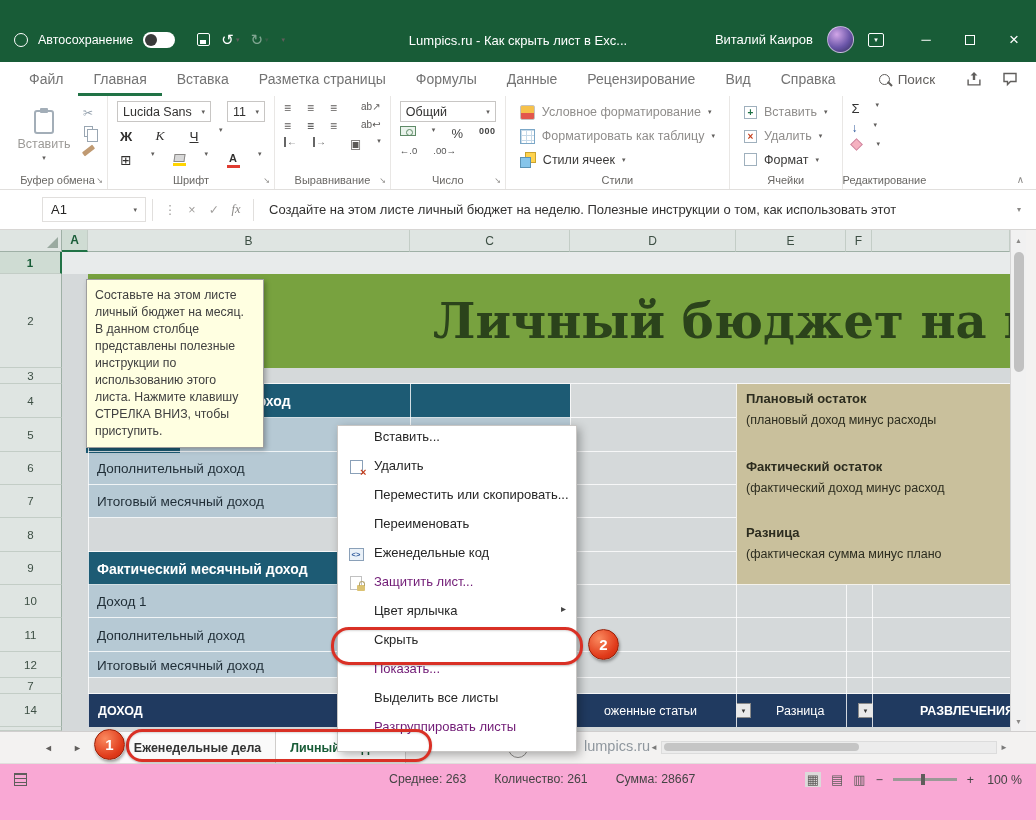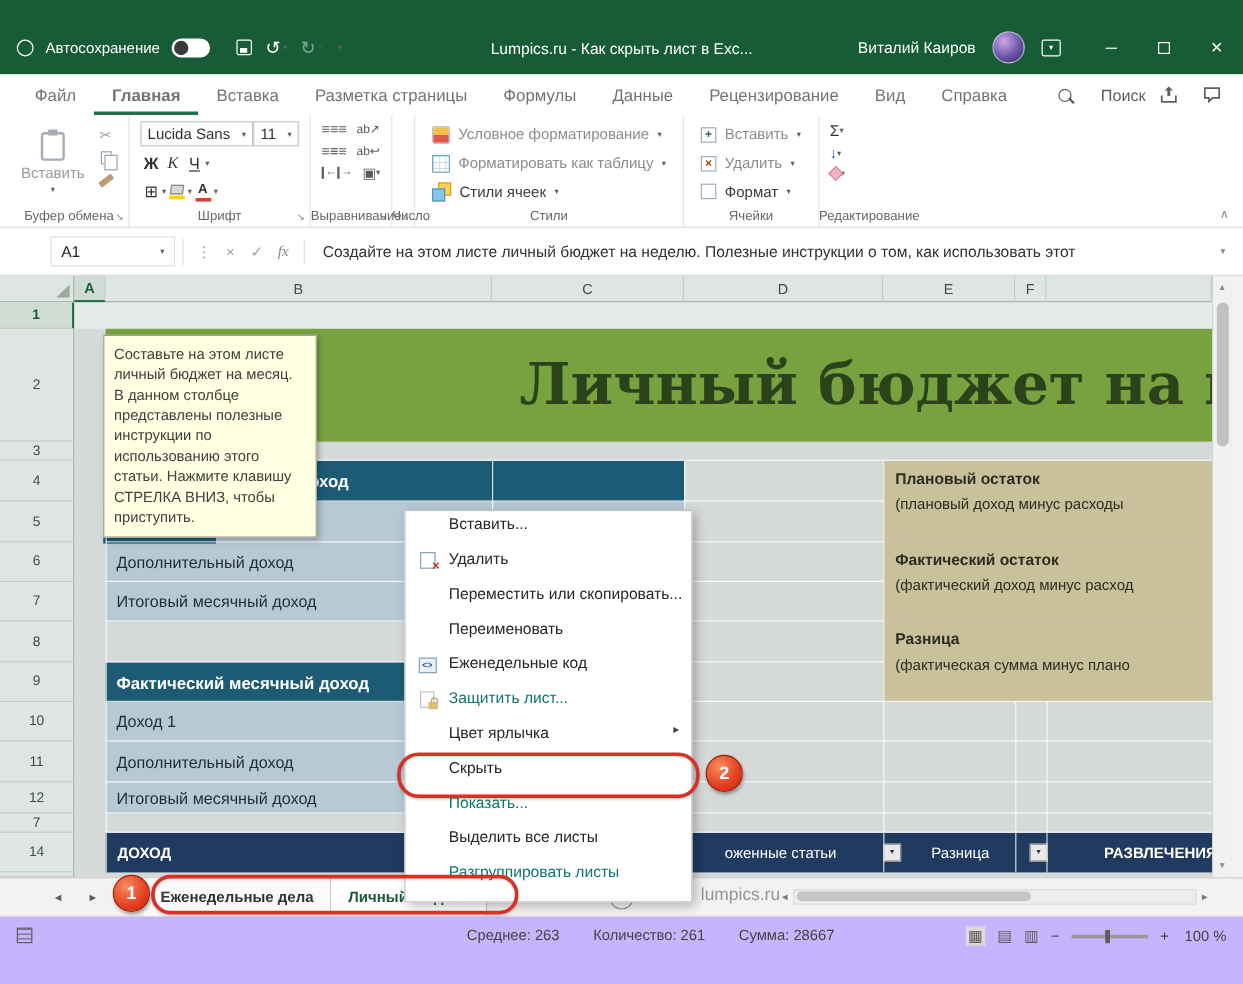--- a/index.html
+++ b/index.html
@@ -24,33 +24,33 @@
 .avatar{width:27px;height:27px;border-radius:50%;background:radial-gradient(circle at 35% 30%,#d2a6e8,#6a55a8 55%,#2d2a55);border:1px solid rgba(255,255,255,.55)}
 .rops{width:16px;height:14px;border:1.4px solid #fff;border-radius:2px;display:flex;align-items:center;justify-content:center;font-size:7px}
 .winbtns{display:flex;align-items:center;margin-left:6px}
 .wbtn{width:44px;height:38px;display:flex;align-items:center;justify-content:center;font-size:13px}
 .maxbox{width:10px;height:10px;border:1.3px solid #fff}
 .xbtn{font-size:17px}
 
 
 .tabsrow{position:absolute;top:62px;left:0;right:0;height:34px;background:#fff;display:flex;align-items:center;padding-left:14px}
 .rtab{padding:0 15px;height:100%;display:flex;align-items:center;font-size:14px;color:#737373}
-.rtab.active{font-weight:bold;box-shadow:inset 0 -3px 0 #217346}
-.search{display:flex;align-items:center;gap:24px;color:#605e5c;margin-left:28px;font-size:13.5px}
+.rtab.active{font-weight:normal;box-shadow:inset 0 -3px 0 #217346}
+.search{display:flex;align-items:center;gap:8px;color:#605e5c;margin-left:28px;font-size:13.5px}
 .mag{width:11px;height:11px;border:1.6px solid #605e5c;border-radius:50%;position:relative}
 .mag::after{content:"";position:absolute;width:6px;height:1.6px;background:#605e5c;transform:rotate(45deg);right:-4px;bottom:-1px}
 .tr-icons{margin-left:auto;display:flex;gap:20px;padding-right:18px}
 
 
 .ribbon{position:absolute;top:96px;left:0;right:0;height:94px;background:#fff;border-bottom:1px solid #e1dfdd;display:flex;padding-left:8px}
 .grp{position:relative;height:100%;padding:5px 9px 18px;display:flex;gap:7px;border-right:1px solid #e9e7e5}
 .grp-label{position:absolute;bottom:3px;left:0;right:0;text-align:center;font-size:11px;color:#696764;white-space:nowrap}
 .launcher{position:absolute;bottom:4px;right:4px;font-size:8px;color:#8a8886}
 .col{display:flex;flex-direction:column;gap:4px}
-.rrow{display:flex;align-items:center;gap:0}
+.rrow{display:flex;align-items:flex-start;gap:16px}
 .bigbtn{width:54px;display:flex;flex-direction:column;align-items:center;justify-content:center;gap:3px;color:#9c9a97;font-size:12.5px}
 .ic-clip{width:20px;height:24px;border:2px solid #a3aeb8;border-radius:3px;position:relative;background:#fff}
 .ic-clip::before{content:"";position:absolute;top:-4px;left:4px;width:8px;height:5px;background:#a3aeb8;border-radius:1px}
 .sm{width:20px;height:15px;display:flex;align-items:center;justify-content:center;font-size:12px;color:#93a0ad}
 .ic-copy{width:9px;height:11px;border:1.3px solid #99a6b2;background:#fff;position:relative}
 .ic-copy::after{content:"";position:absolute;left:2px;top:2px;width:9px;height:11px;border:1.3px solid #99a6b2;background:#fff}
 .ic-brush{width:13px;height:5px;background:#c09a72;border-radius:1px;transform:rotate(-38deg)}
 .select{height:21px;border:1px solid #c8c6c4;background:#fff;display:flex;align-items:center;justify-content:space-between;padding:0 5px;font-size:12.5px;color:#323130;gap:5px}
 .car{font-size:7px;color:#605e5c}
 .fbtn{min-width:18px;height:20px;display:flex;align-items:center;justify-content:center;font-size:13.5px;color:#323130}
@@ -140,36 +140,36 @@
 .stab.t1{background:#fafafa;color:#333}
 .stab.t2{background:#fff;color:#185c37}
 .newsheet{width:20px;height:20px;border:1px solid #8a8886;border-radius:50%;display:flex;align-items:center;justify-content:center;color:#605e5c;font-size:13px;align-self:center;margin-left:102px}
 .watermark{position:absolute;left:584px;top:738px;font-size:14.5px;color:#8f979e;z-index:5}
 .hscroll{position:absolute;left:648px;top:736px;width:362px;height:22px;display:flex;align-items:center;gap:3px;padding:0 2px;z-index:4}
 .hs-btn{font-size:8px;color:#7a7a7a}
 .htrack{flex:1;height:13px;background:#ececec;border:1px solid #dcdcdc;position:relative}
 .hthumb{position:absolute;left:2px;top:1.5px;width:195px;height:8px;background:#c5c5c5;border-radius:4px}
 
 
-.statusbar{position:absolute;top:763px;left:0;right:0;height:57px;background:#c4b5fd;border-top:1px solid #e1dfdd;display:flex;align-items:flex-start;padding:8px 14px 0;font-size:12.3px;color:#444}
+.statusbar{position:absolute;top:763px;left:0;right:0;height:57px;background:#f9a8d4;border-top:1px solid #e1dfdd;display:flex;align-items:flex-start;padding:8px 14px 0;font-size:12.3px;color:#444}
 .sb-icon{width:13px;height:13px;border:1.5px solid #5f5d5b;background-image:linear-gradient(#5f5d5b 1px,transparent 1px);background-size:100% 4px;margin-top:1px}
 .sb-stats{display:flex;gap:28px;margin-left:362px}
 .sb-right{margin-left:auto;display:flex;align-items:center;gap:10px}
 .viewic{font-size:13px;color:#5f5d5b}
 .viewic.selv{background:#dcdada;padding:0 2px}
 .ztrack{width:64px;height:3px;background:#9b9997;position:relative}
 .zthumb{position:absolute;left:28px;top:-4px;width:4px;height:11px;background:#5f5d5b}
 .zlabel{min-width:38px;text-align:right}
 
 
 .ctxmenu{position:absolute;left:337px;top:425px;width:240px;background:#fff;border:1px solid #c8c6c4;box-shadow:3px 3px 9px rgba(0,0,0,.3);padding:3px 0;z-index:20;font-size:13px;color:#262626}
 .mi{height:29px;display:flex;align-items:flex-start;padding:0 10px 0 8px;gap:8px}
 .mic{width:20px;height:18px;display:flex;align-items:center;justify-content:center;flex:none}
 .mi .lbl{flex:1;white-space:nowrap}
-.mi.dis{color:#0f766e}
+.mi.dis{color:#701a75}
 .sub{font-size:10px;color:#444}
 .ic-delsheet{position:relative;width:13px;height:14px;border:1px solid #8aa0b8;background:#fff}
 .ic-delsheet i{position:absolute;right:-5px;bottom:-5px;font-style:normal;color:#c43e1c;font-weight:bold;font-size:11px}
 .ic-code{width:15px;height:13px;border:1px solid #8aa0b8;background:#eaf1f8;display:flex;align-items:center;justify-content:center;font-size:7.5px;color:#2b579a;font-weight:bold}
 .ic-protect{position:relative;width:12px;height:14px;border:1px solid #a0a0a0;background:#fff;opacity:.65}
 .ic-protect b{position:absolute;right:-4px;bottom:-2px;width:8px;height:6px;background:#c9a227;border-radius:1px}
 .ic-protect b::before{content:"";position:absolute;left:1.5px;top:-4px;width:4px;height:4px;border:1.3px solid #8a7426;border-bottom:none;border-radius:3px 3px 0 0}
 
 
 .oval{position:absolute;border:3px solid #d93025;border-radius:18px;z-index:30;box-shadow:0 1px 2px rgba(0,0,0,.25),inset 0 1px 2px rgba(0,0,0,.15)}
@@ -334,20 +334,36 @@
           <span class="ind">→</span>
           <span class="glyph" style="margin-left:8px"><span>▣</span></span>
           <span class="car">▾</span>
         </div>
       </div>
       <div class="grp-label">Выравнивание</div>
       <span class="launcher">↘</span>
     </div>
 
     <div class="grp">
+      <div class="col">
+        <span class="select" style="width:96px">
+            <span>Общий</span>
+            <span class="car">▾</span>
+          </span>
+        <div class="rrow">
+          <span class="money"></span>
+          <span class="car">▾</span>
+          <span class="glyph" style="color:#444;font-size:13px">%</span>
+          <span class="k000">000</span>
+        </div>
+        <div class="rrow">
+          <span class="dec">←.0</span>
+          <span class="dec">.00→</span>
+        </div>
+      </div>
       <div class="grp-label">Число</div>
       <span class="launcher">↘</span>
     </div>
 
     <div class="grp">
       <div class="col" style="gap:1px">
         <div class="stylebtn muted">
           <span class="ic-cf"></span>
           <span>Условное форматирование</span>
           <span class="car">▾</span>
@@ -487,21 +503,21 @@
         <span class="filterbtn" style="left:648px">
             <span>▼</span>
           </span>
         <span class="r14t" style="left:688px">Разница</span>
         <span class="filterbtn" style="left:770px">
             <span>▼</span>
           </span>
         <span class="r14t bold" style="left:810px;width:138px;justify-content:center">РАЗВЛЕЧЕНИЯ</span>
       </div>
 
-      <div class="tooltip">Составьте на этом листе личный бюджет на месяц. В данном столбце представлены полезные инструкции по использованию этого статьи. Нажмите клавишу СТРЕЛКА ВНИЗ, чтобы приступить.</div>
+      <div class="tooltip">Составьте на этом листе личный бюджет на месяц. В данном столбце представлены полезные инструкции по использованию этого листа. Нажмите клавишу СТРЕЛКА ВНИЗ, чтобы приступить.</div>
     </div>
 
     <div class="vscroll">
       <span class="vs-btn">▲</span>
       <span class="vs-thumb"></span>
       <span class="vs-fill"></span>
       <span class="vs-btn">▼</span>
     </div>
     <div class="rightgap"></div>
   </div>

